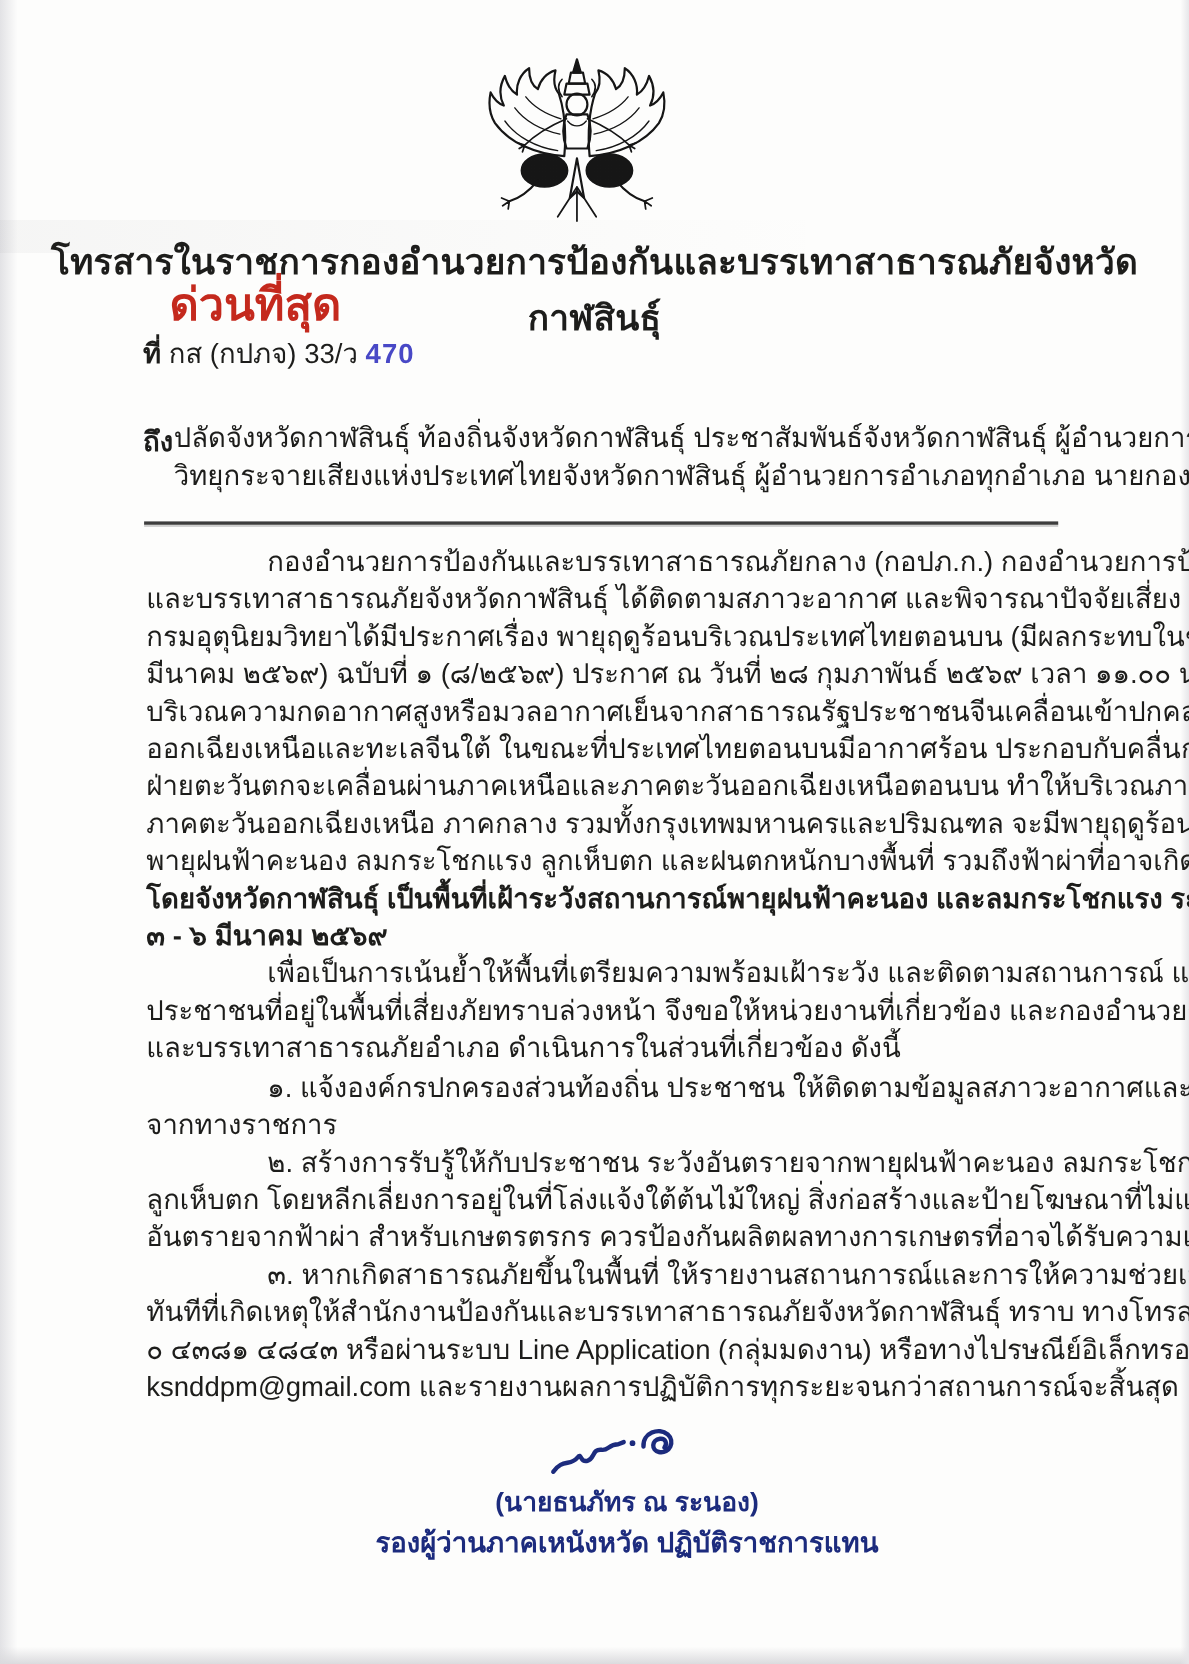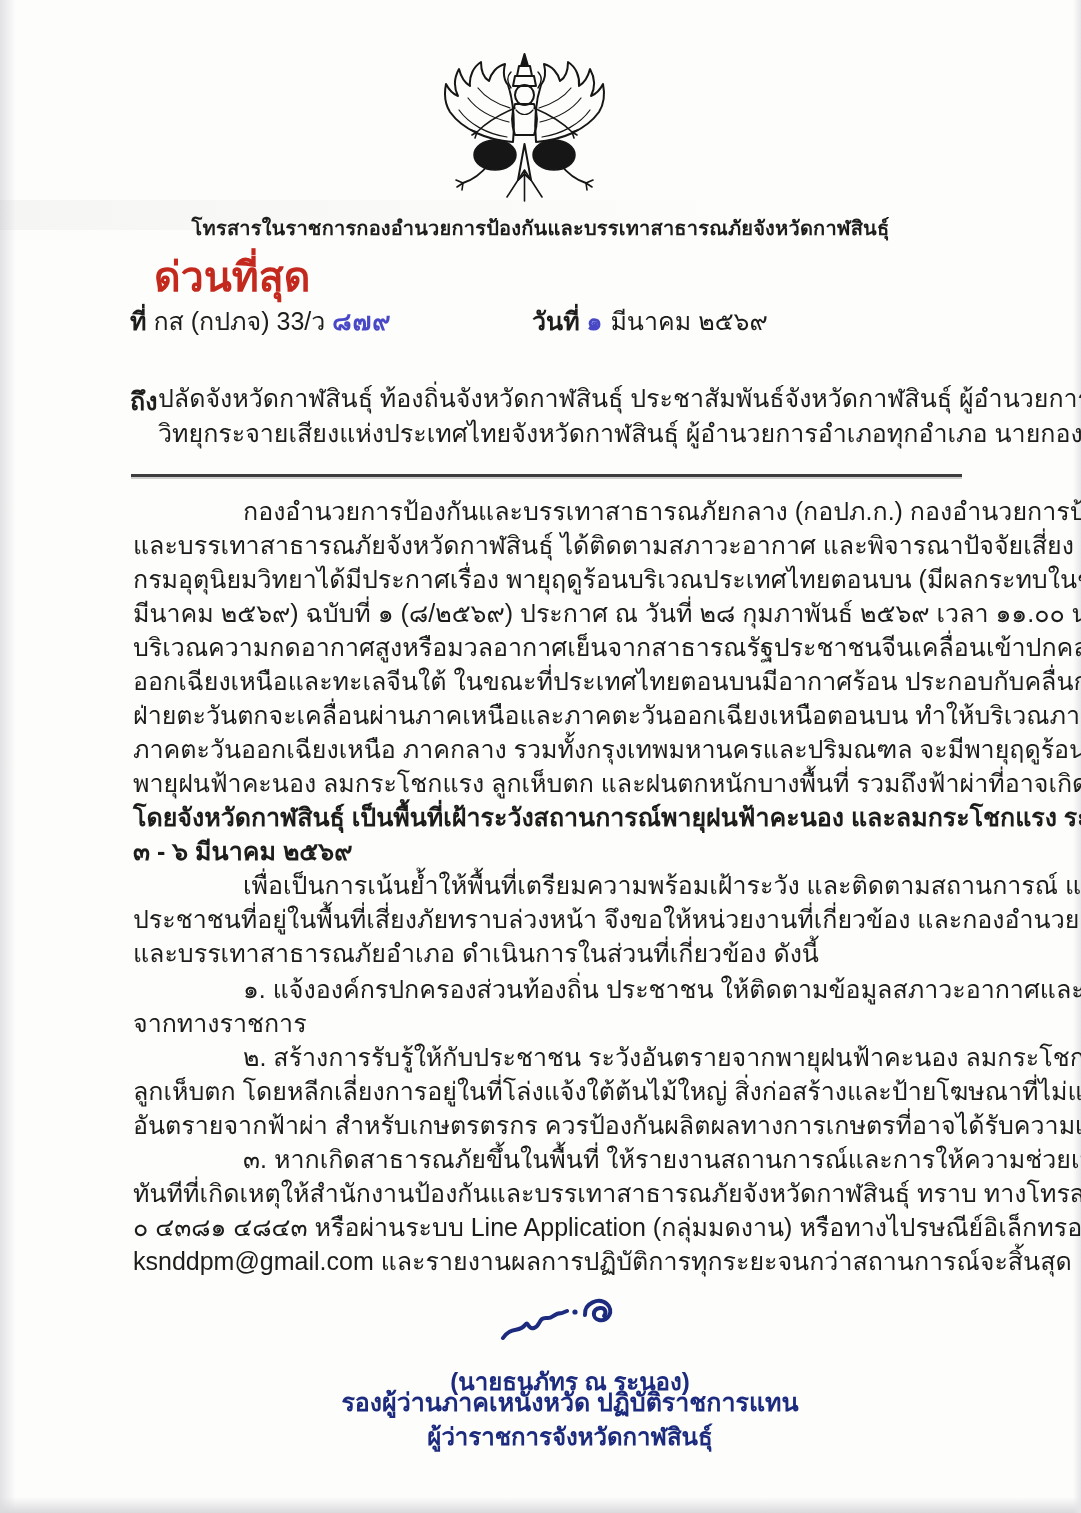--- a/index.html
+++ b/index.html
@@ -16,21 +16,21 @@
     background:#fdfdfc;overflow:hidden;color:var(--text);
     font-family:"Liberation Sans","DejaVu Sans",sans-serif;
   }
   .scan-edge{position:absolute;pointer-events:none;}
   .edge-left{left:0;top:0;width:16px;height:100%;background:linear-gradient(to right,#e2e2e5,rgba(255,255,255,0));}
   .edge-bottom{left:0;bottom:0;width:100%;height:16px;background:linear-gradient(to top,#dadadd,rgba(255,255,255,0));}
   .edge-right{right:0;top:0;width:8px;height:100%;background:linear-gradient(to left,#e6e6e9,rgba(255,255,255,0));}
   .scan-band{position:absolute;left:0;top:200px;width:70%;height:30px;background:linear-gradient(to right,rgba(120,120,125,.06),rgba(120,120,125,0));}
 
   .emblem{position:absolute;left:437px;top:52px;width:175px;height:152px;}
-  .doc-title{position:absolute;left:0;top:212px;width:100%;text-align:center;font-size:20px;font-weight:bold;letter-spacing:.2px;}
+  .doc-title{position:absolute;left:0;top:212px;width:100%;text-align:center;font-size:32px;font-weight:bold;letter-spacing:.2px;}
   .urgent{position:absolute;left:128px;top:244px;font-size:41px;font-weight:bold;color:var(--red);margin-left:26px;}
 
   .meta{position:absolute;font-size:25px;white-space:nowrap;}
   .row-no{left:130px;top:301px;width:820px;}
   .row-from{left:130px;top:345px;}
   .lbl{font-weight:bold;}
   .hand{color:var(--hand-blue);font-weight:bold;letter-spacing:1px;}
   .date-group{position:absolute;left:402px;top:0;}
   .to-label{position:absolute;left:130px;top:381px;font-size:25px;font-weight:bold;}
   .to-lines{position:absolute;left:158px;top:381px;width:810px;}
@@ -39,21 +39,21 @@
   .rule{position:absolute;left:131px;top:474px;width:831px;height:3px;background:var(--rule);box-shadow:0 2px 0 rgba(120,120,120,.35);}
 
   .body-block{position:absolute;left:133px;top:494px;width:836px;}
   .ln{white-space:nowrap;height:34px;line-height:34px;font-size:25px;overflow:visible;}
   .ind{padding-left:110px;}
   .bold{font-weight:bold;}
   .gap6{margin-top:2px;}
 
   .sig{position:absolute;left:330px;top:1290px;width:480px;height:215px;text-align:center;}
   .sig-scribble{position:absolute;left:50%;top:2px;transform:translateX(-50%);}
-  .sig-name{position:absolute;left:0;top:56px;width:100%;font-size:24px;font-weight:bold;color:var(--navy);margin-top:16px;}
+  .sig-name{position:absolute;left:0;top:56px;width:100%;font-size:24px;font-weight:bold;color:var(--navy);}
   .sig-role1{position:absolute;left:0;top:92px;width:100%;font-size:25px;font-weight:bold;color:var(--navy);}
   .sig-role2{position:absolute;left:0;top:127px;width:100%;font-size:24px;font-weight:bold;color:var(--navy);}
   .sig-role3{position:absolute;left:0;top:163px;width:100%;font-size:23px;color:var(--navy-light);}
 </style>
 </head>
 <body>
 
 <div class="page">
 
   <div class="scan-edge edge-left"></div>
@@ -96,26 +96,21 @@
     <path d="M87.5,92 L81,128 L87.5,122 L94,128 Z"></path>
     <path d="M87.5,118 L70,145 M87.5,118 L87.5,149 M87.5,118 L105,145" stroke-width="1.6"></path>
   </svg>
 
   <div class="doc-title">โทรสารในราชการกองอำนวยการป้องกันและบรรเทาสาธารณภัยจังหวัดกาฬสินธุ์</div>
   <div class="urgent">ด่วนที่สุด</div>
 
   <div class="meta row-no">
     <span class="lbl">ที่</span>
     <span>กส (กปภจ) 33/ว</span>
-    <span class="hand">๘๗๙</span>
-    <span class="date-group">
-      <span class="lbl">วันที่</span>
-      <span class="hand">๑</span>
-      <span>มีนาคม ๒๕๖๙</span>
-    </span>
+    <span class="hand">470</span>
   </div>
 
 
   <div class="to-label">ถึง</div>
   <div class="to-lines">
     <div class="ln">ปลัดจังหวัดกาฬสินธุ์ ท้องถิ่นจังหวัดกาฬสินธุ์ ประชาสัมพันธ์จังหวัดกาฬสินธุ์ ผู้อำนวยการสถานี</div>
     <div class="ln">วิทยุกระจายเสียงแห่งประเทศไทยจังหวัดกาฬสินธุ์ ผู้อำนวยการอำเภอทุกอำเภอ นายกองค์การบริหาร</div>
   </div>
 
   <div class="rule"></div>
@@ -147,16 +142,15 @@
   </div>
 
   <div class="sig">
     <svg class="sig-scribble" width="150" height="54" viewBox="0 0 150 54" fill="none" stroke="#1c2b7d" stroke-width="4" stroke-linecap="round" stroke-linejoin="round">
       <path d="M8,46 C16,34 24,41 30,33 C34,28 32,38 39,36 C46,34 43,25 52,26 C58,27 58,21 67,21 L72,19"></path>
       <circle cx="80" cy="20" r="2.6" fill="#1c2b7d" stroke="none"></circle>
       <path d="M90,23 C89,11 104,5 112,12 C119,18 114,30 104,28 C97,26.5 97,17 105,16 C110,15.5 112,20 109,24"></path>
     </svg>
     <div class="sig-name">(นายธนภัทร ณ ระนอง)</div>
     <div class="sig-role1">รองผู้ว่านภาคเหนังหวัด ปฏิบัติราชการแทน</div>
-    <div class="sig-role2">ผู้ว่าราชการจังหวัดกาฬสินธุ์</div>
   </div>
 
 </div>
 
 </body></html>

